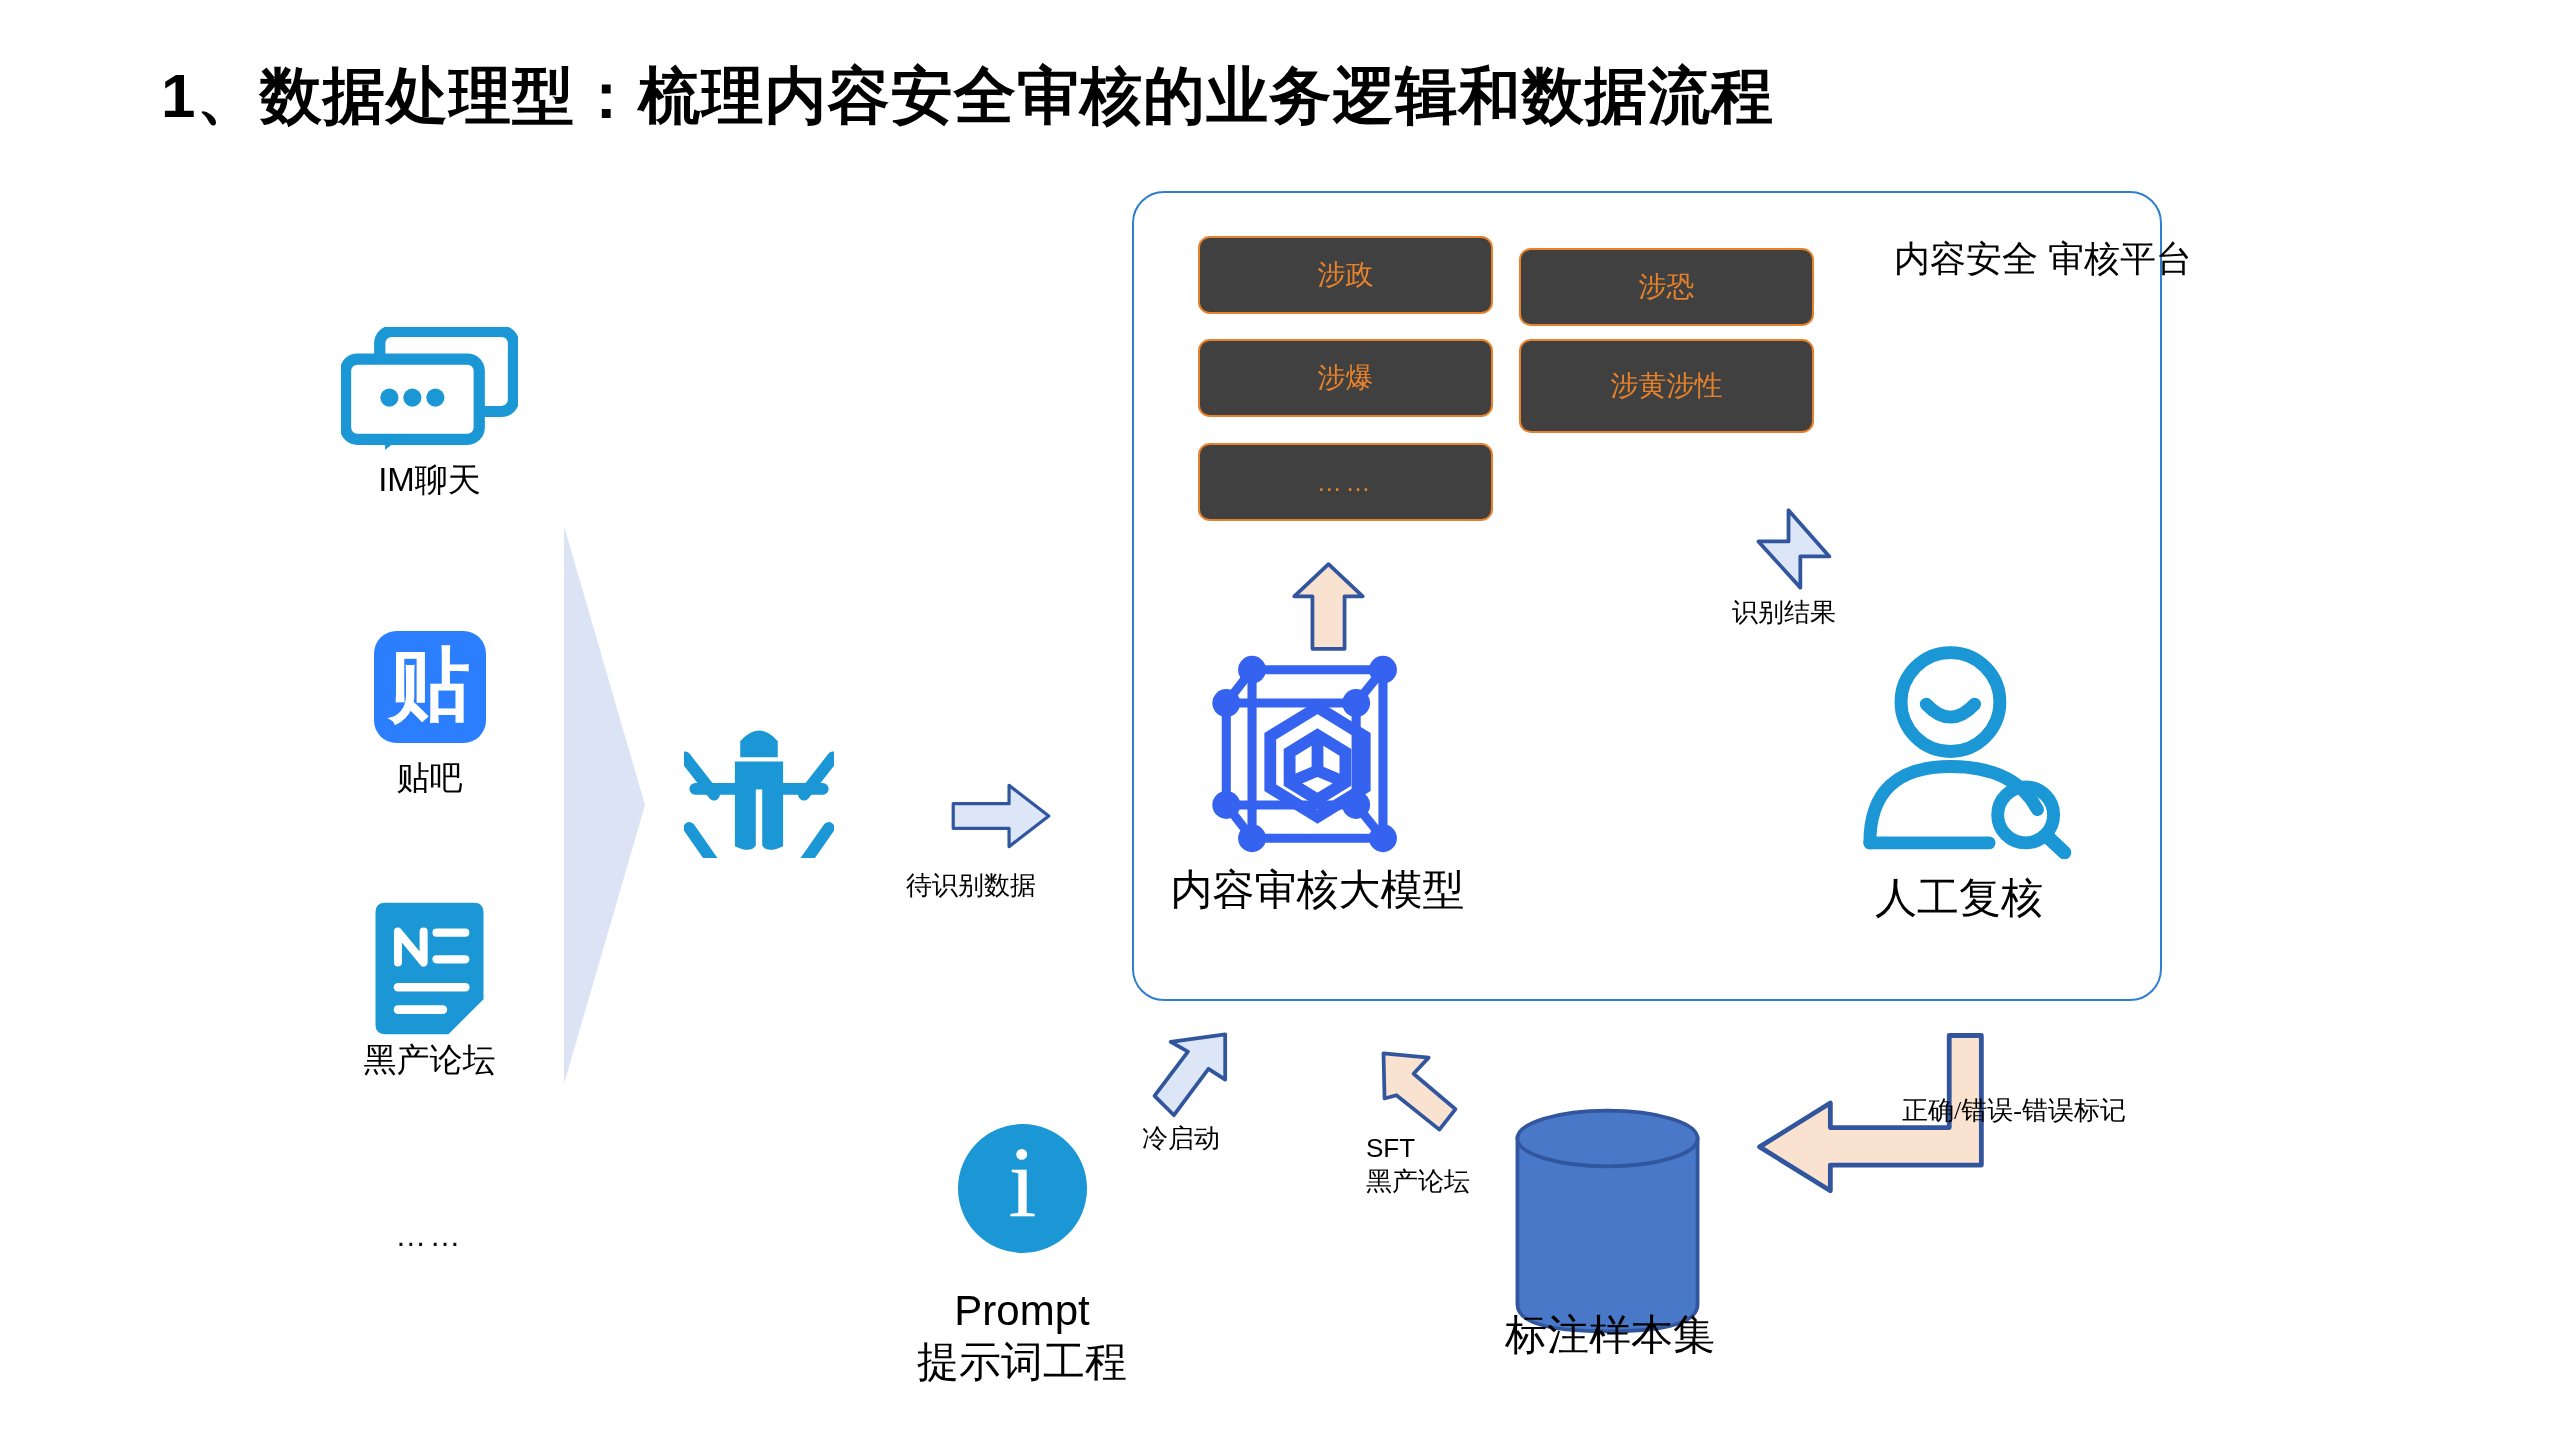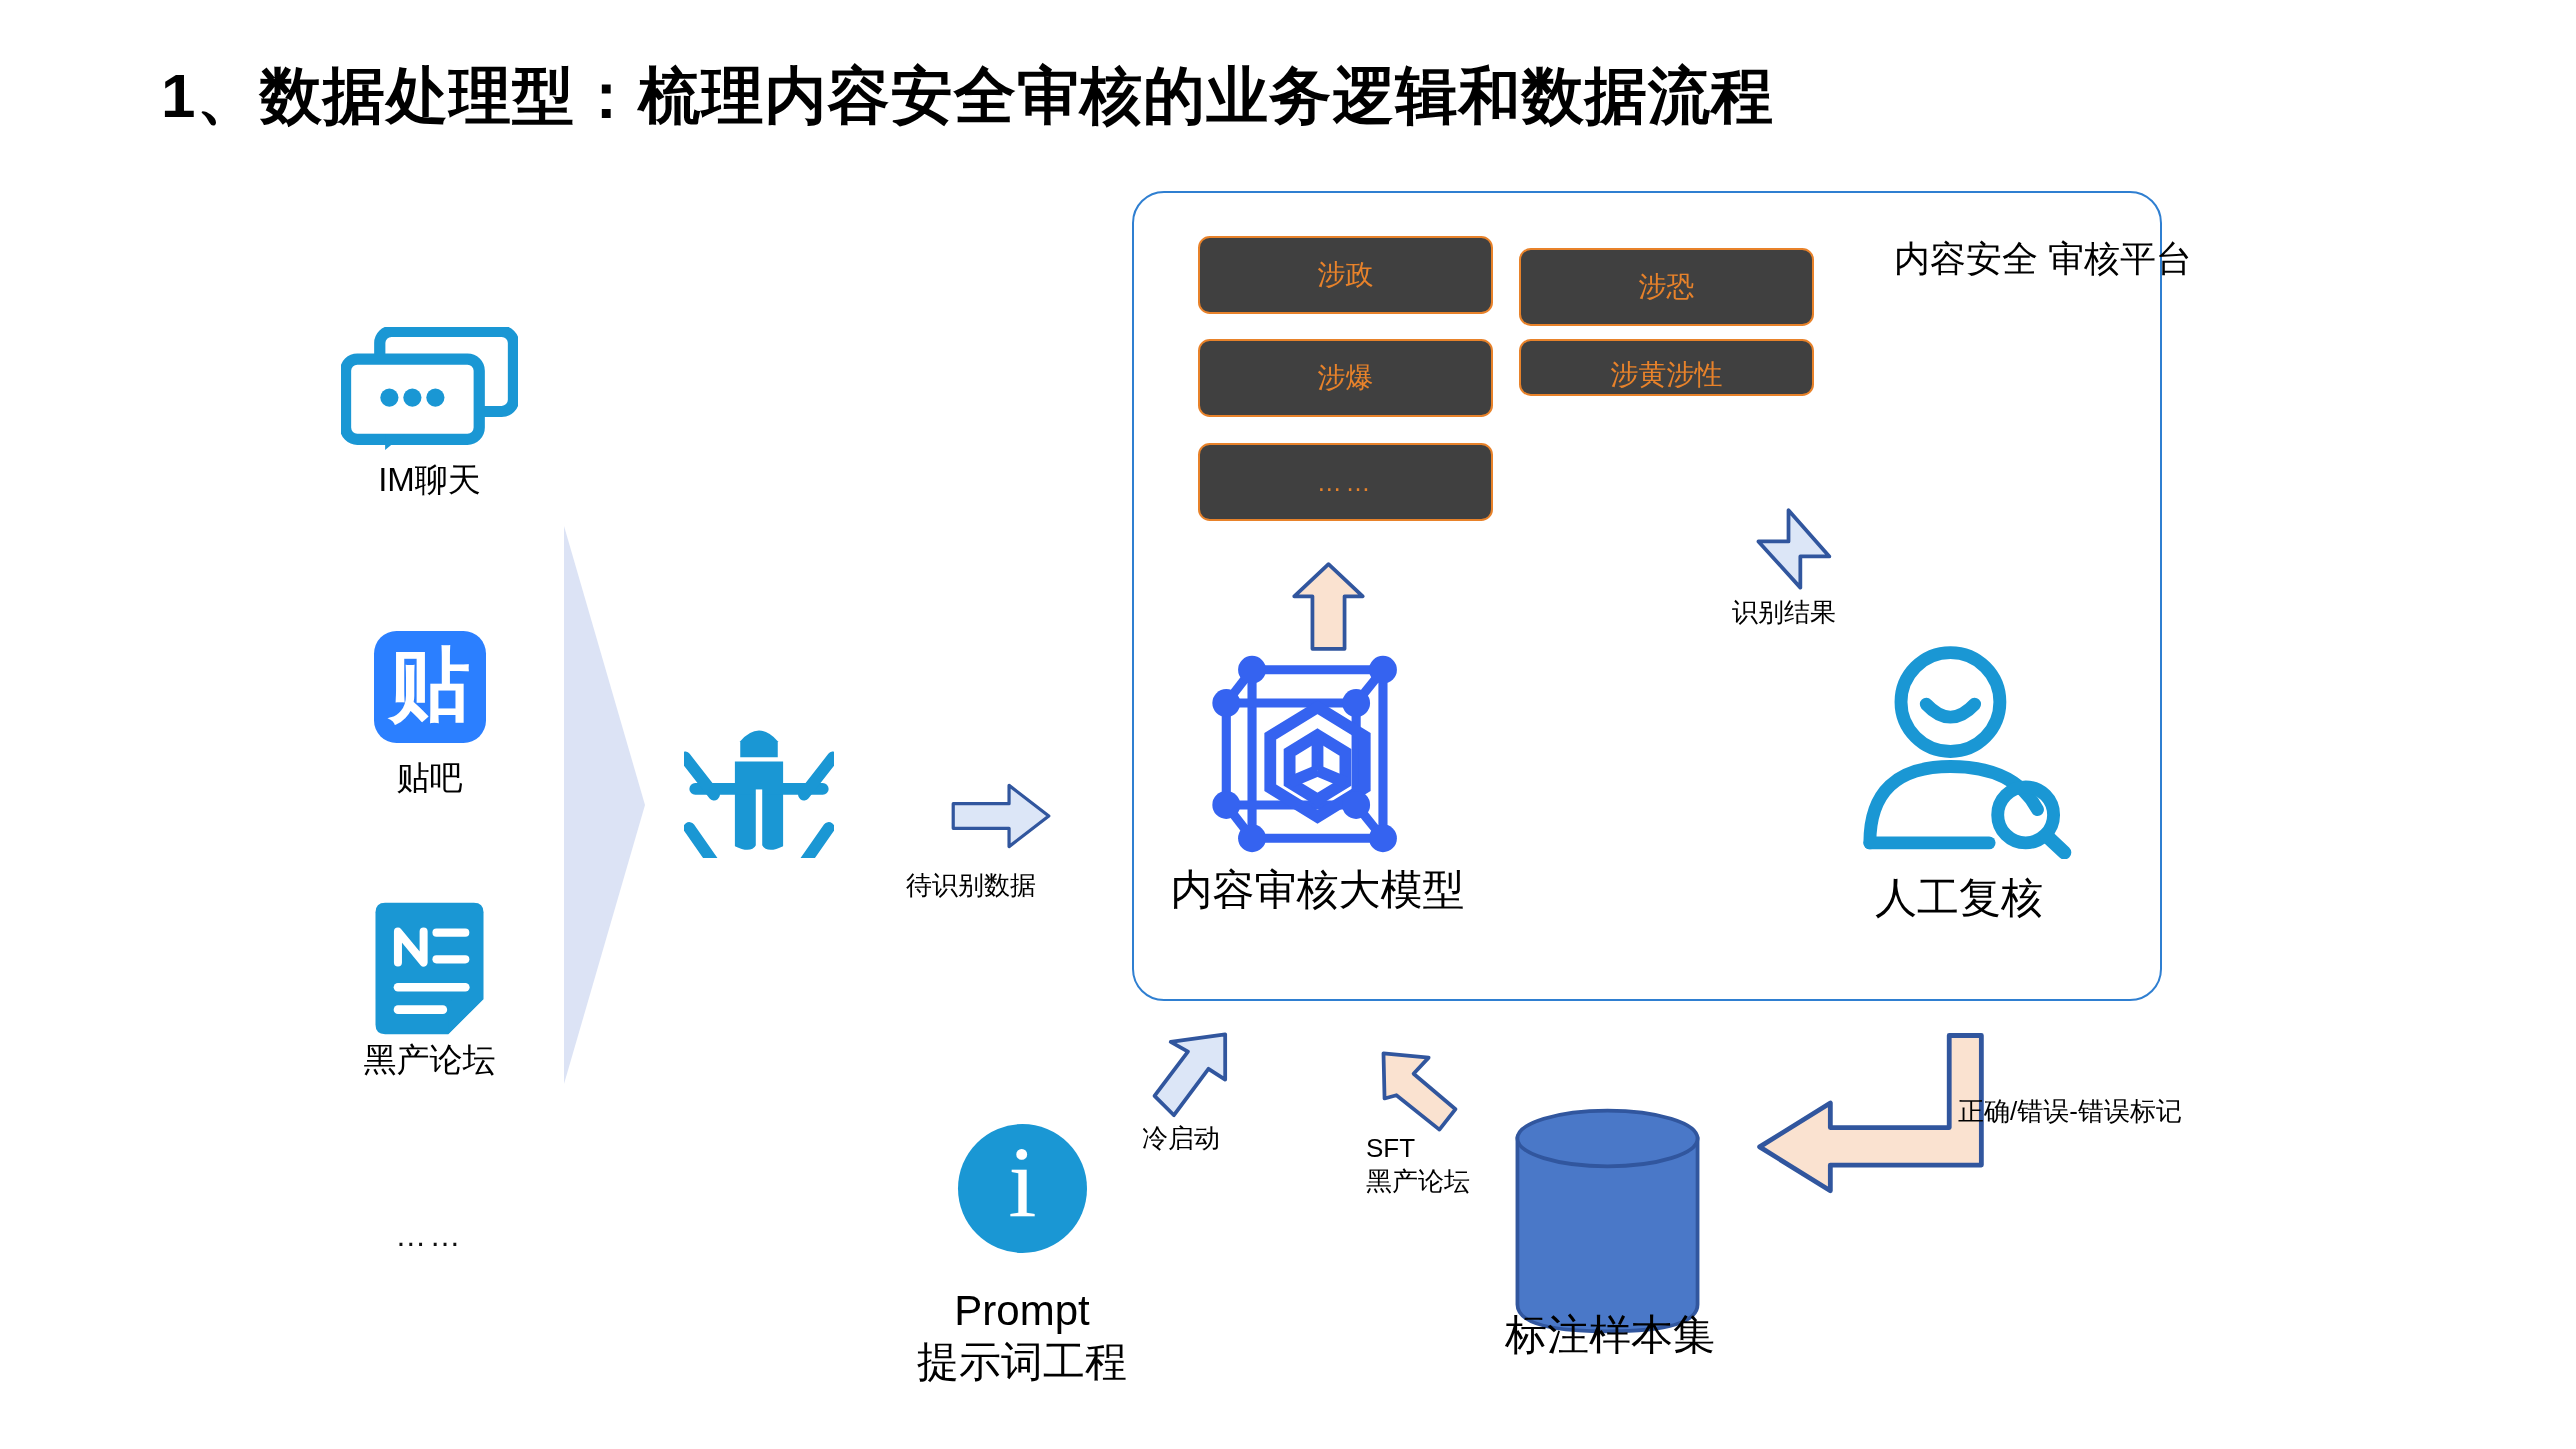--- a/index.html
+++ b/index.html
@@ -95,21 +95,21 @@
     display: flex;
     align-items: center;
     justify-content: center;
     color: #e8822a;
     font-size: 28px;
     background: #404040;
   }
   #cat-0 { left: 1198px; top: 236px;  width: 295px; height: 78px; }
   #cat-1 { left: 1519px; top: 236px;  width: 295px; height: 78px; margin-top: 12px; }
   #cat-2 { left: 1198px; top: 339px;  width: 295px; height: 78px; }
-  #cat-3 { left: 1519px; top: 339px;  width: 295px; height: 57px; align-items: flex-end; }
+  #cat-3 { left: 1519px; top: 339px;  width: 295px; height: 94px; }
   #cat-4 { left: 1198px; top: 443px;  width: 295px; height: 78px; font-size: 25px; letter-spacing: 3.8px; }
 
   
   .flow-label {
     font-size: 26px;
     line-height: 1.25;
     white-space: pre-line;
   }
 
   
@@ -314,14 +314,14 @@
     <ellipse cx="180" cy="60" rx="168" ry="52" fill="#4a78c8" stroke="#31569e" stroke-width="7"></ellipse>
   </svg>
 </div>
 <div class="abs big-label" style="left:1476px; top:1309px; width:268px;">标注样本集</div>
 
 <div class="abs" style="left:1750px; top:1030px;">
   <svg width="241" height="177" viewBox="0 0 450 330">
     <path d="M432 10 L432 252 L150 252 L150 300 L18 218 L150 136 L150 182 L372 182 L372 10 Z" fill="#fae2d0" stroke="#31569e" stroke-width="9" stroke-linejoin="round"></path>
   </svg>
 </div>
-<div class="abs flow-label" style="left:1958px; top:1095px;">正确/错误-错误标记</div>
+<div class="abs flow-label" style="left:1902px; top:1095px;font-family:Liberation Serif, serif;">正确/错误-错误标记</div>
 
 
 </body></html>

